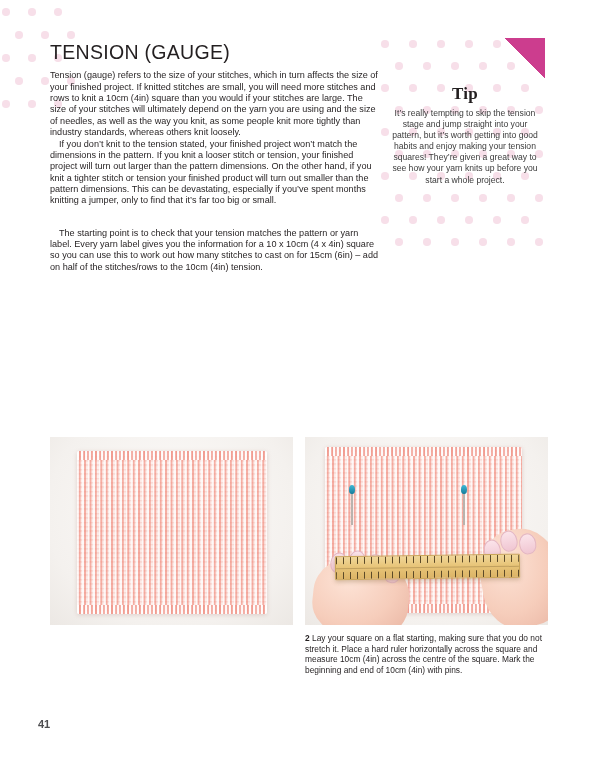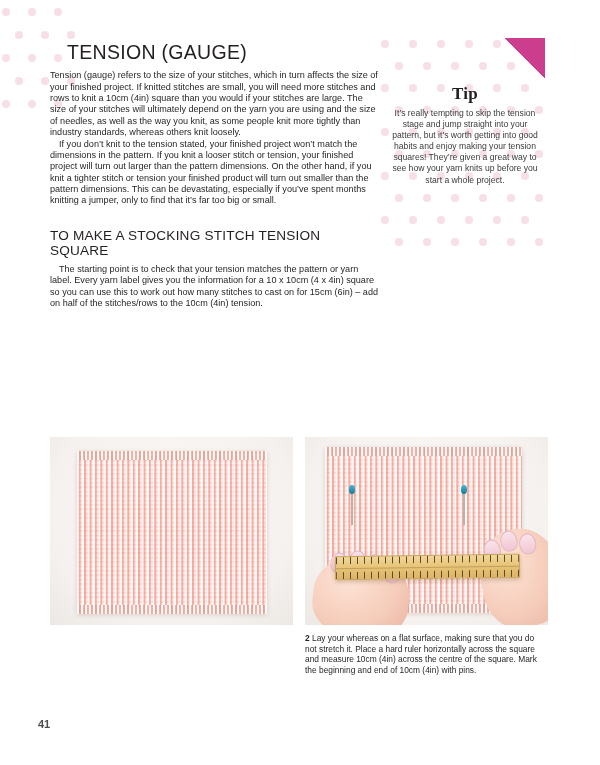--- a/index.html
+++ b/index.html
@@ -11,21 +11,21 @@
   .page{position:absolute;inset:0;}
 
   
   .dotfield{position:absolute;pointer-events:none;}
   .dot{position:absolute;border-radius:50%;background:#f7dfe9;}
 
   
   .left-col{position:absolute;left:50px;top:42px;width:330px;}
   h1.section-title{
     font-size:19.5px;font-weight:400;letter-spacing:.3px;
-    margin:0 0 7px 17px;color:#231f20;line-height:1.1;
+    margin:0 0 7px 0;color:#231f20;line-height:1.1;
   }
   h2.sub-title{
     font-size:13.6px;font-weight:400;letter-spacing:.2px;
     margin:0 0 5px 0;color:#231f20;line-height:1.15;
   }
   p.body{
     font-size:9.1px;line-height:11.35px;margin:0;color:#231f20;
     text-align:left;
   }
   p.body.indent{text-indent:9px;}
@@ -207,21 +207,20 @@
       <div class="dot" style="width: 7.5px; height: 7.5px; background: rgb(247, 223, 233); left: 122px; top: 200px;"></div>
       <div class="dot" style="width: 7.5px; height: 7.5px; background: rgb(247, 223, 233); left: 150px; top: 200px;"></div>
     </div>
 
   <div class="left-col">
     <h1 class="section-title">TENSION (GAUGE)</h1>
     <p class="body">Tension (gauge) refers to the size of your stitches, which in turn affects the size of your finished project. If knitted stitches are small, you will need more stitches and rows to knit a 10cm (4in) square than you would if your stitches are large. The size of your stitches will ultimately depend on the yarn you are using and the size of needles, as well as the way you knit, as some people knit more tightly than industry standards, whereas others knit loosely.</p>
     <p class="body indent">If you don’t knit to the tension stated, your finished project won’t match the dimensions in the pattern. If you knit a looser stitch or tension, your finished project will turn out larger than the pattern dimensions. On the other hand, if you knit a tighter stitch or tension your finished product will turn out smaller than the pattern dimensions. This can be devastating, especially if you’ve spent months knitting a jumper, only to find that it’s far too big or small.</p>
 
     <div class="sub-block">
-      <h2 class="sub-title">TO MAKE A STOCKING STITCH TENSION SQUARE</h2>
       <p class="body indent">The starting point is to check that your tension matches the pattern or yarn label. Every yarn label gives you the information for a 10 x 10cm (4 x 4in) square so you can use this to work out how many stitches to cast on for 15cm (6in) – add on half of the stitches/rows to the 10cm (4in) tension.</p>
     </div>
   </div>
 
   <div class="tip-box">
     <div class="tip-corner"></div>
     <div class="tip-title">Tip</div>
     <div class="tip-text">It’s really tempting to skip the tension stage and jump straight into your pattern, but it’s worth getting into good habits and enjoy making your tension squares! They’re given a great way to see how your yarn knits up before you start a whole project.</div>
   </div>
 
@@ -261,17 +260,17 @@
       <div class="ruler">
         <div class="ticks"></div>
         <div class="midline"></div>
         <div class="ticks bottom"></div>
       </div>
     </div>
   </div>
 
   <div class="caption cap-2">
     <b>2</b>
-    <span>Lay your whereas on a flat surface, making sure that you do not stretch it. Place a hard ruler horizontally across the square and measure 10cm (4in) across the centre of the square. Mark the beginning and end of 10cm (4in) with pins.</span>
+    <span>Lay your square on a flat starting, making sure that you do not stretch it. Place a hard ruler horizontally across the square and measure 10cm (4in) across the centre of the square. Mark the beginning and end of 10cm (4in) with pins.</span>
   </div>
 
   <div class="folio">41</div>
 </div>
 
 </body></html>

